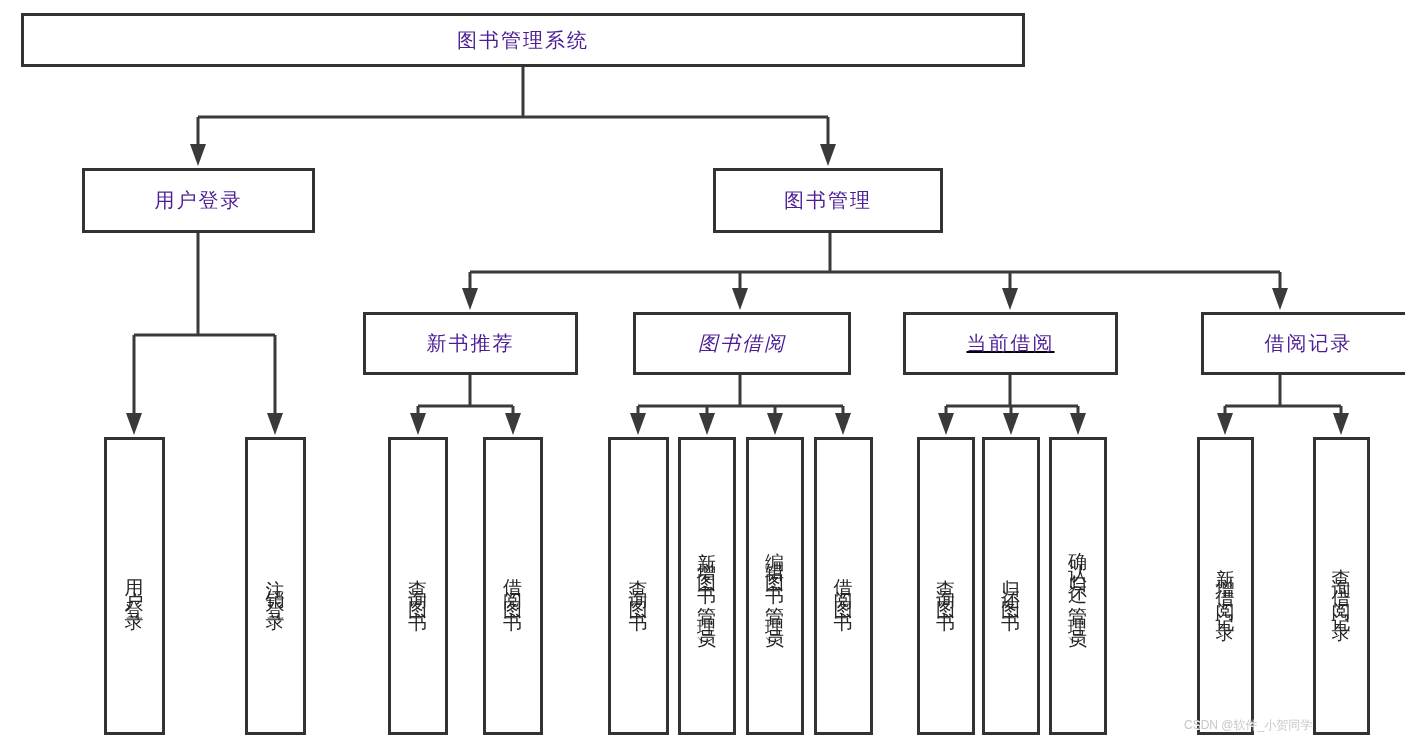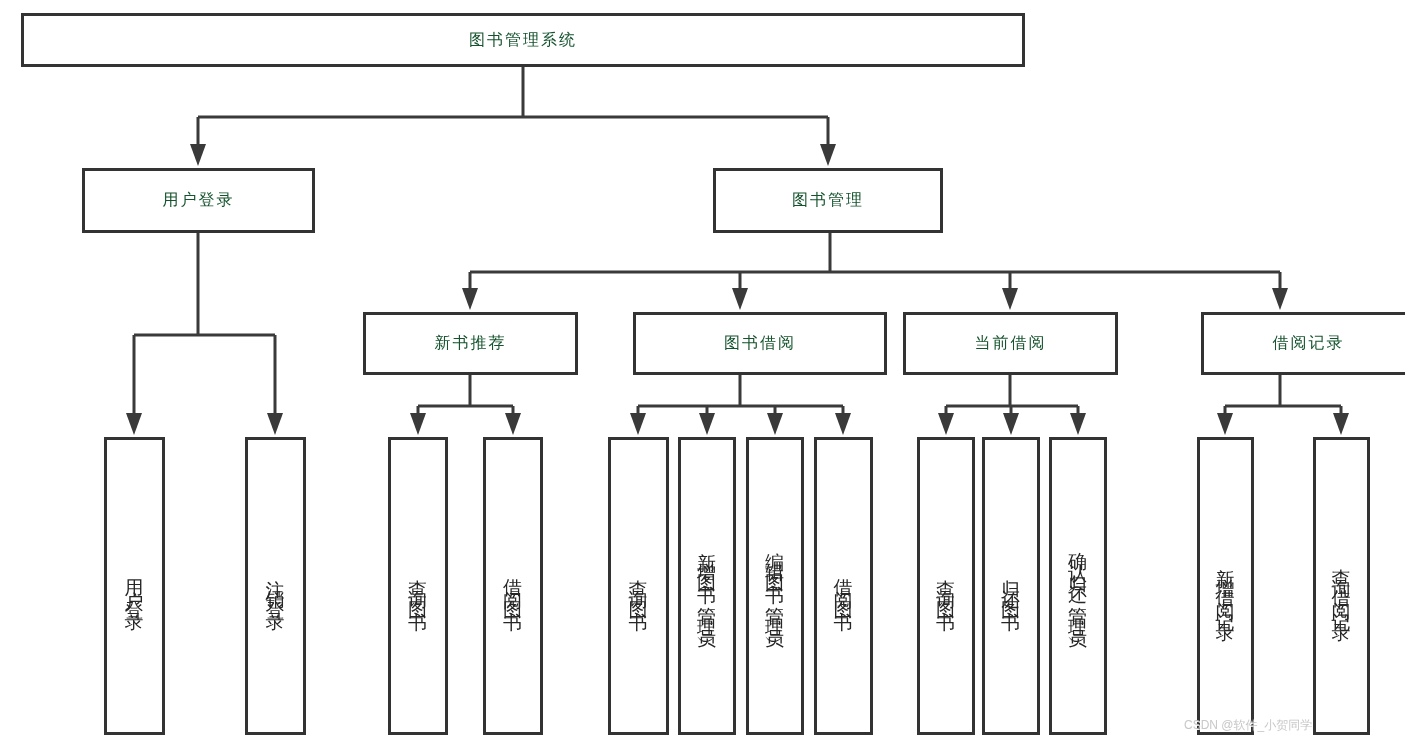--- a/index.html
+++ b/index.html
@@ -8,33 +8,33 @@
     font-family:"Liberation Sans", sans-serif;
   }
   .canvas{position:relative;width:1405px;height:747px;background:#ffffff;}
   .connectors{position:absolute;left:0;top:0;z-index:1;}
   .box{
     position:absolute;z-index:2;box-sizing:border-box;
     background:#ffffff;border:3px solid #333333;
     display:flex;align-items:center;justify-content:center;
   }
   .hlabel{
-    font-size:16px;color:#14532d;letter-spacing:2px;white-space:nowrap;
+    font-size:20px;color:#4c1d95;letter-spacing:2px;white-space:nowrap;
   }
   .vbox .vlabel{
     writing-mode:vertical-rl;text-orientation:mixed;
     font-size:19px;line-height:1;letter-spacing:11px;color:#262626;
   }
   
   #b-root{left:21px;top:13px;width:1004px;height:54px;}
   #b-l2a{left:82px;top:168px;width:233px;height:65px;}
   #b-l2b{left:713px;top:168px;width:230px;height:65px;}
   #b-l3a{left:363px;top:312px;width:215px;height:63px;align-items:center;}
-  #b-l3b{left:633px;top:312px;width:254px;height:63px;}
-  #b-l3c{left:903px;top:312px;width:215px;height:63px;}
+  #b-l3b{left:633px;top:312px;width:218px;height:63px;font-style:italic;}
+  #b-l3c{left:903px;top:312px;width:215px;height:63px;text-decoration:underline;}
   #b-l3d{left:1173px;top:312px;width:215px;height:63px;margin-left:28px;}
   .leaf{top:437px;height:298px;}
   #b-g1a{left:104px;width:61px;}
   #b-g1b{left:245px;width:61px;}
   #b-g2a{left:388px;width:60px;}
   #b-g2b{left:483px;width:60px;}
   #b-g3a{left:608px;width:61px;}
   #b-g3b{left:678px;width:58px;}
   #b-g3c{left:746px;width:58px;}
   #b-g3d{left:814px;width:59px;}

